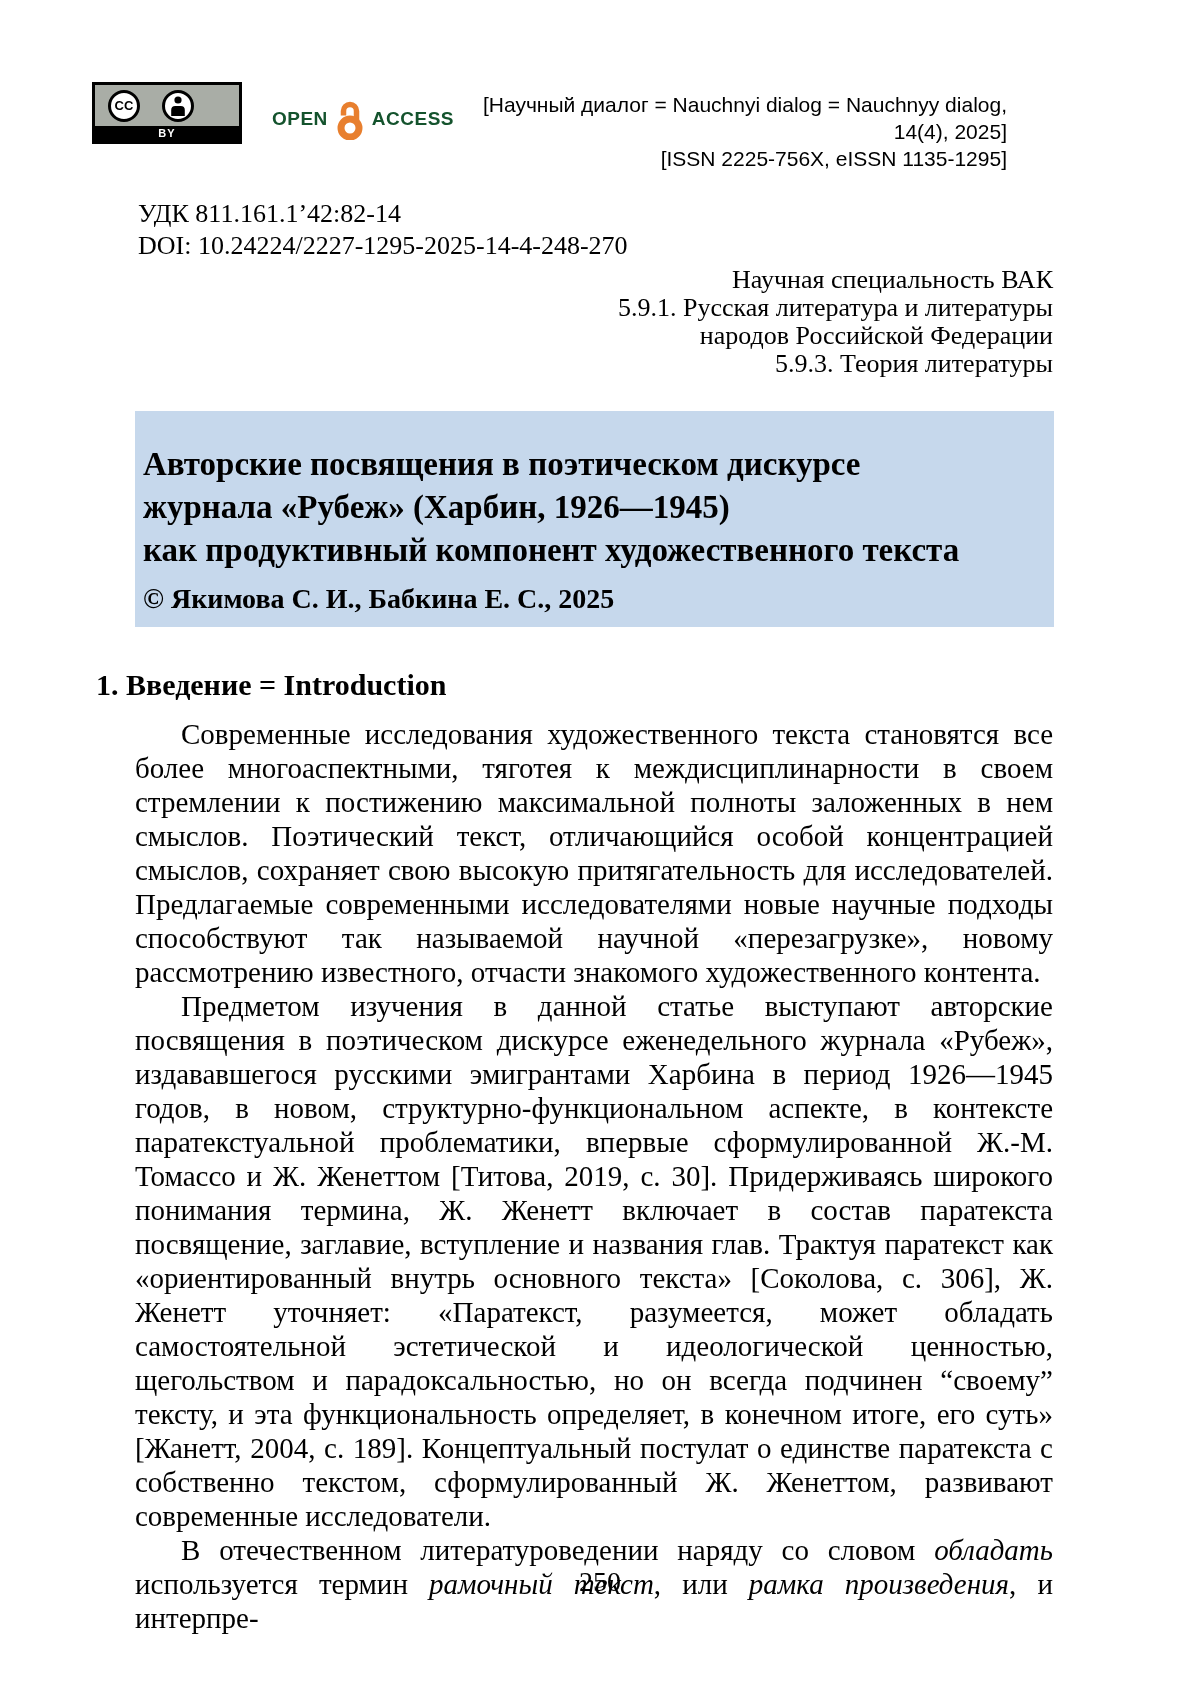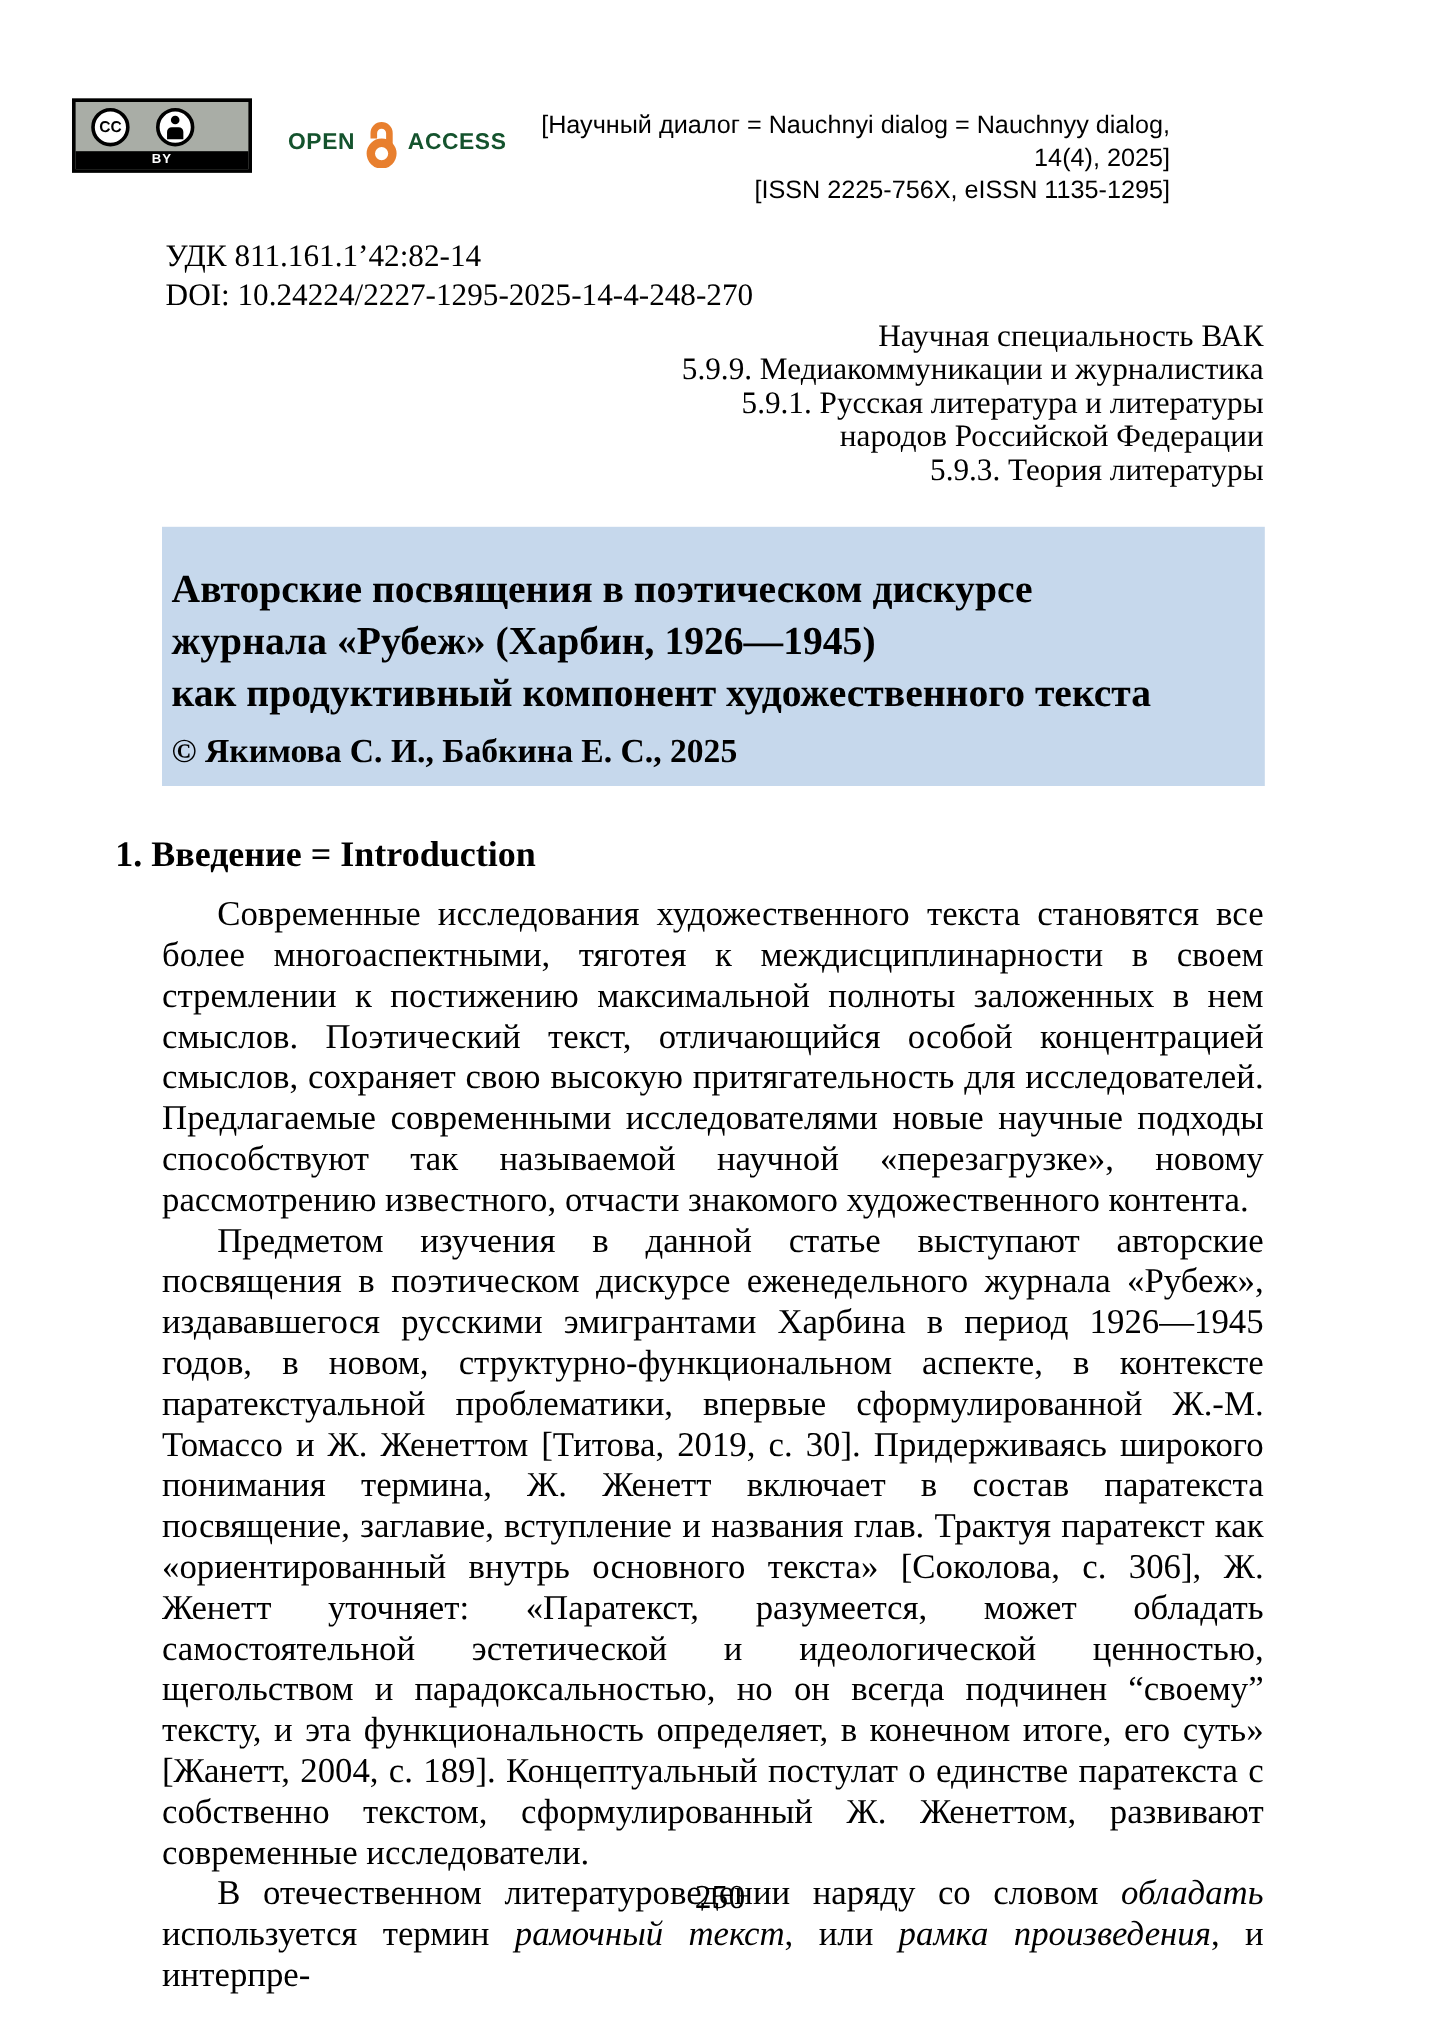--- a/index.html
+++ b/index.html
@@ -3,21 +3,21 @@
 <meta charset="utf-8">
 <style>
   html, body { margin: 0; padding: 0; background: #ffffff; }
   .page {
     position: relative; width: 1200px; height: 1703px;
     background: #ffffff; color: #000;
     font-family: "Liberation Serif", "DejaVu Serif", serif;
     overflow: hidden;
   }
   
-  .header-row { display: flex; align-items: flex-start; margin: 82px 0 0 60px; width: 915px; }
+  .header-row { display: flex; align-items: flex-start; margin: 82px 0 0 92px; width: 915px; }
   .cc-badge {
     width: 150px; height: 62px; background: #a9ada6; border: 3px solid #000;
     box-sizing: border-box; display: flex; flex-direction: column; flex: none;
   }
   .cc-circles { flex: 1; display: flex; align-items: center; padding-left: 13px; gap: 22px; }
   .cc-circle {
     width: 32px; height: 32px; border-radius: 50%; background: #fff; border: 3px solid #000;
     box-sizing: border-box; display: flex; align-items: center; justify-content: center;
     font-family: "Liberation Sans", "DejaVu Sans", sans-serif; font-weight: bold; font-size: 13px;
   }
@@ -91,21 +91,20 @@
     </div>
   </div>
 
   <div class="meta-block">
     <div>УДК 811.161.1’42:82-14</div>
     <div>DOI: 10.24224/2227-1295-2025-14-4-248-270</div>
   </div>
 
   <div class="vak-block">
     <div>Научная специальность ВАК</div>
-    <div>5.9.9. Медиакоммуникации и журналистика</div>
     <div>5.9.1. Русская литература и литературы</div>
     <div>народов Российской Федерации</div>
     <div>5.9.3. Теория литературы</div>
   </div>
 
   <div class="title-box" style="background-color: rgb(198, 216, 236);">
     <div class="title-line">Авторские посвящения в поэтическом дискурсе</div>
     <div class="title-line">журнала «Рубеж» (Харбин, 1926—1945)</div>
     <div class="title-line">как продуктивный компонент художественного текста</div>
     <div class="authors">© Якимова С. И., Бабкина Е. С., 2025</div>

